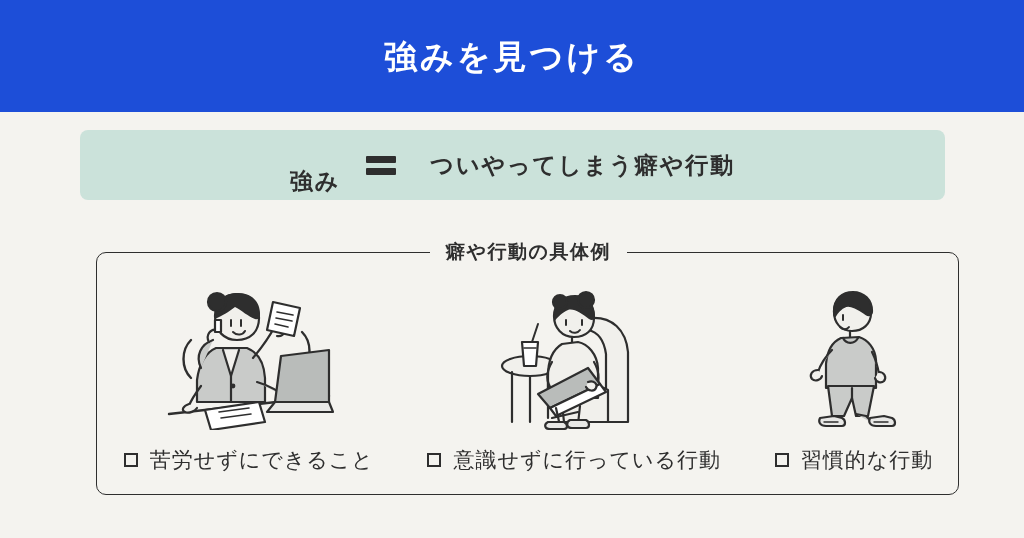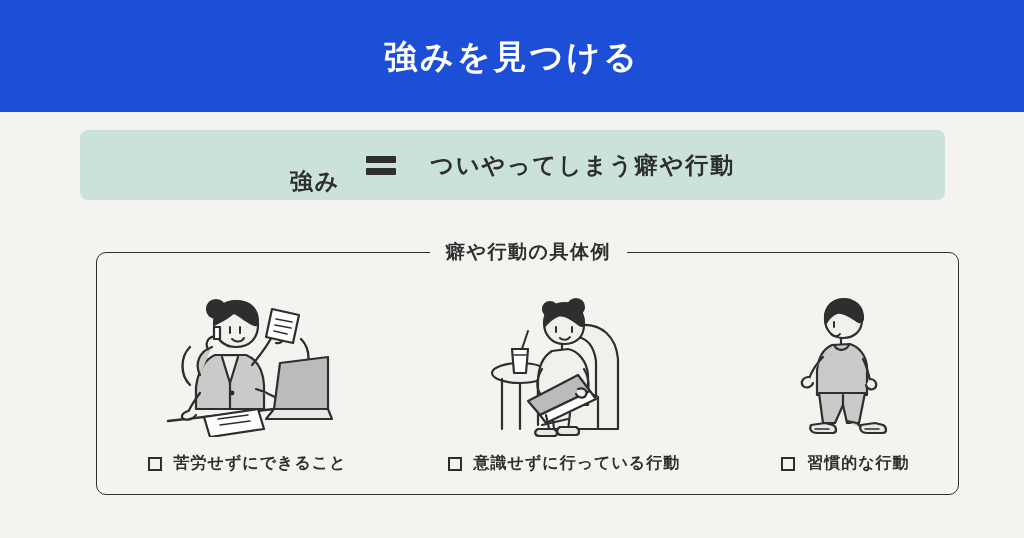--- a/index.html
+++ b/index.html
@@ -145,22 +145,22 @@
   .checkbox-icon {
     display: inline-block;
     width: 14px;
     height: 14px;
     border: 2px solid #2e2e2e;
     box-sizing: border-box;
     margin-right: 12px;
     flex: 0 0 auto;
   }
   .caption-text {
-    font-size: 16px;
-    font-weight: bold;
+    font-size: 21px;
+    font-weight: normal;
     color: #2e2e2e;
     letter-spacing: 1px;
   }
 </style>
 </head>
 <body>
 
 <div class="header-bar">
   <div class="header-title">強みを見つける</div>
 </div>

